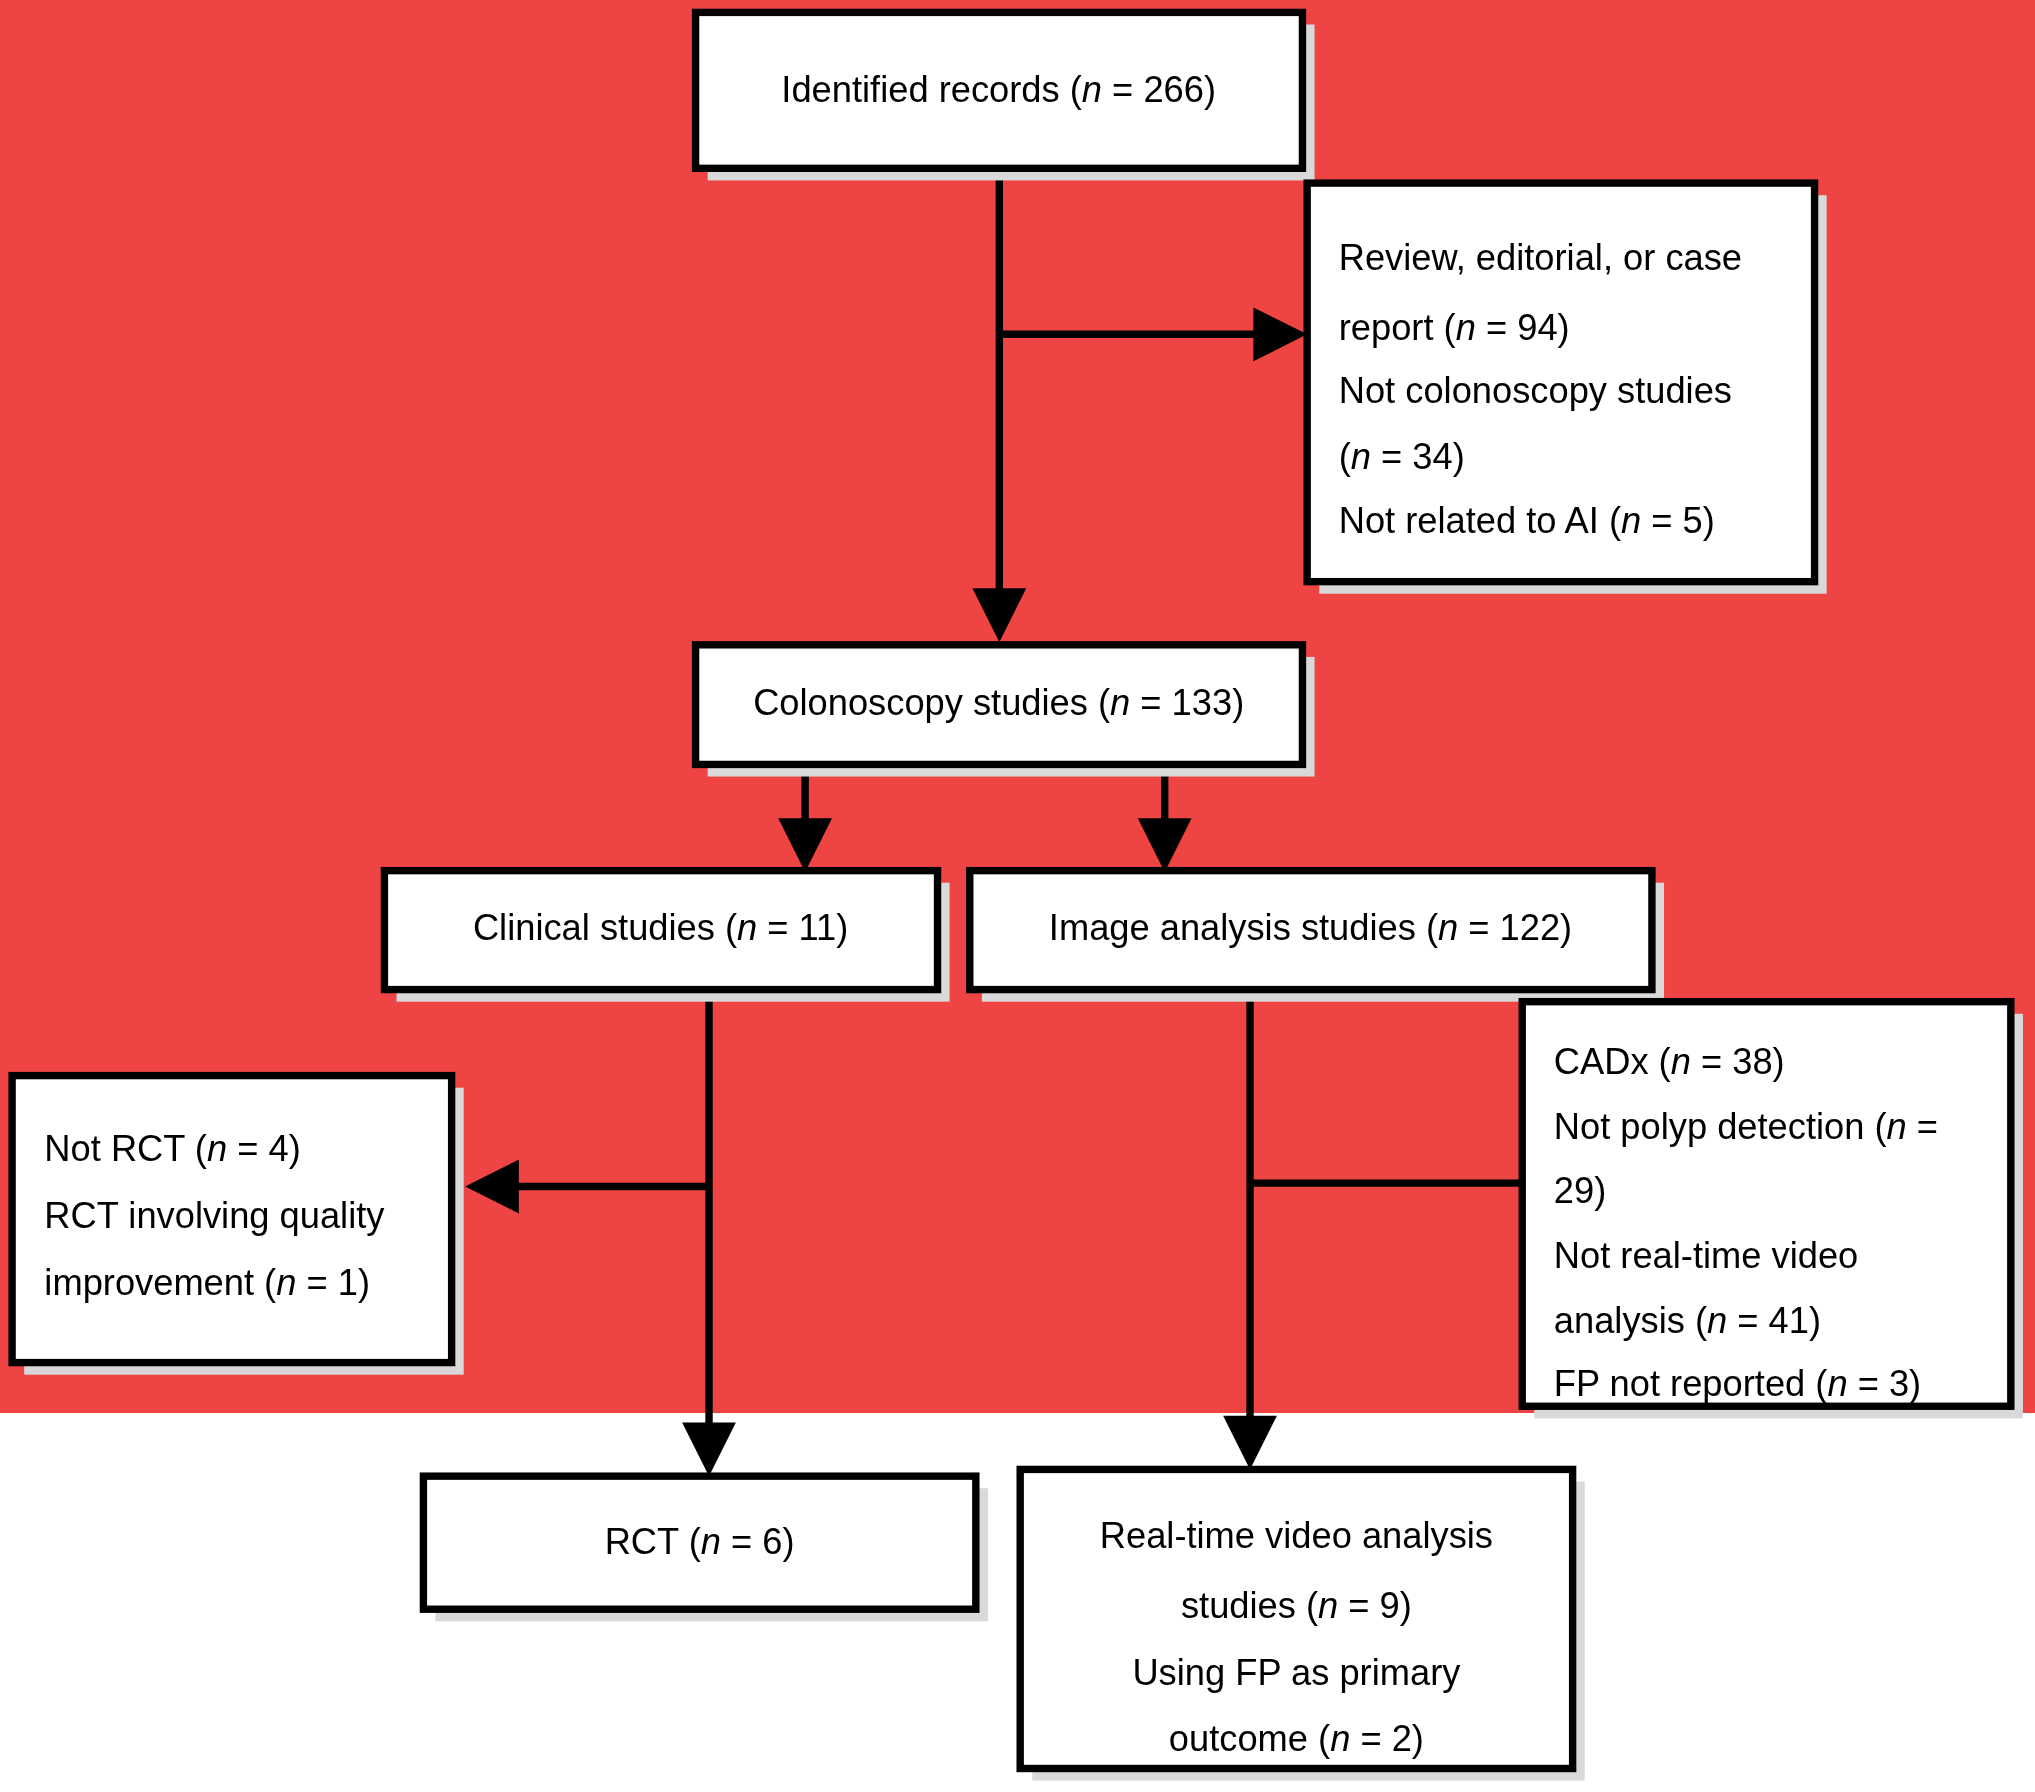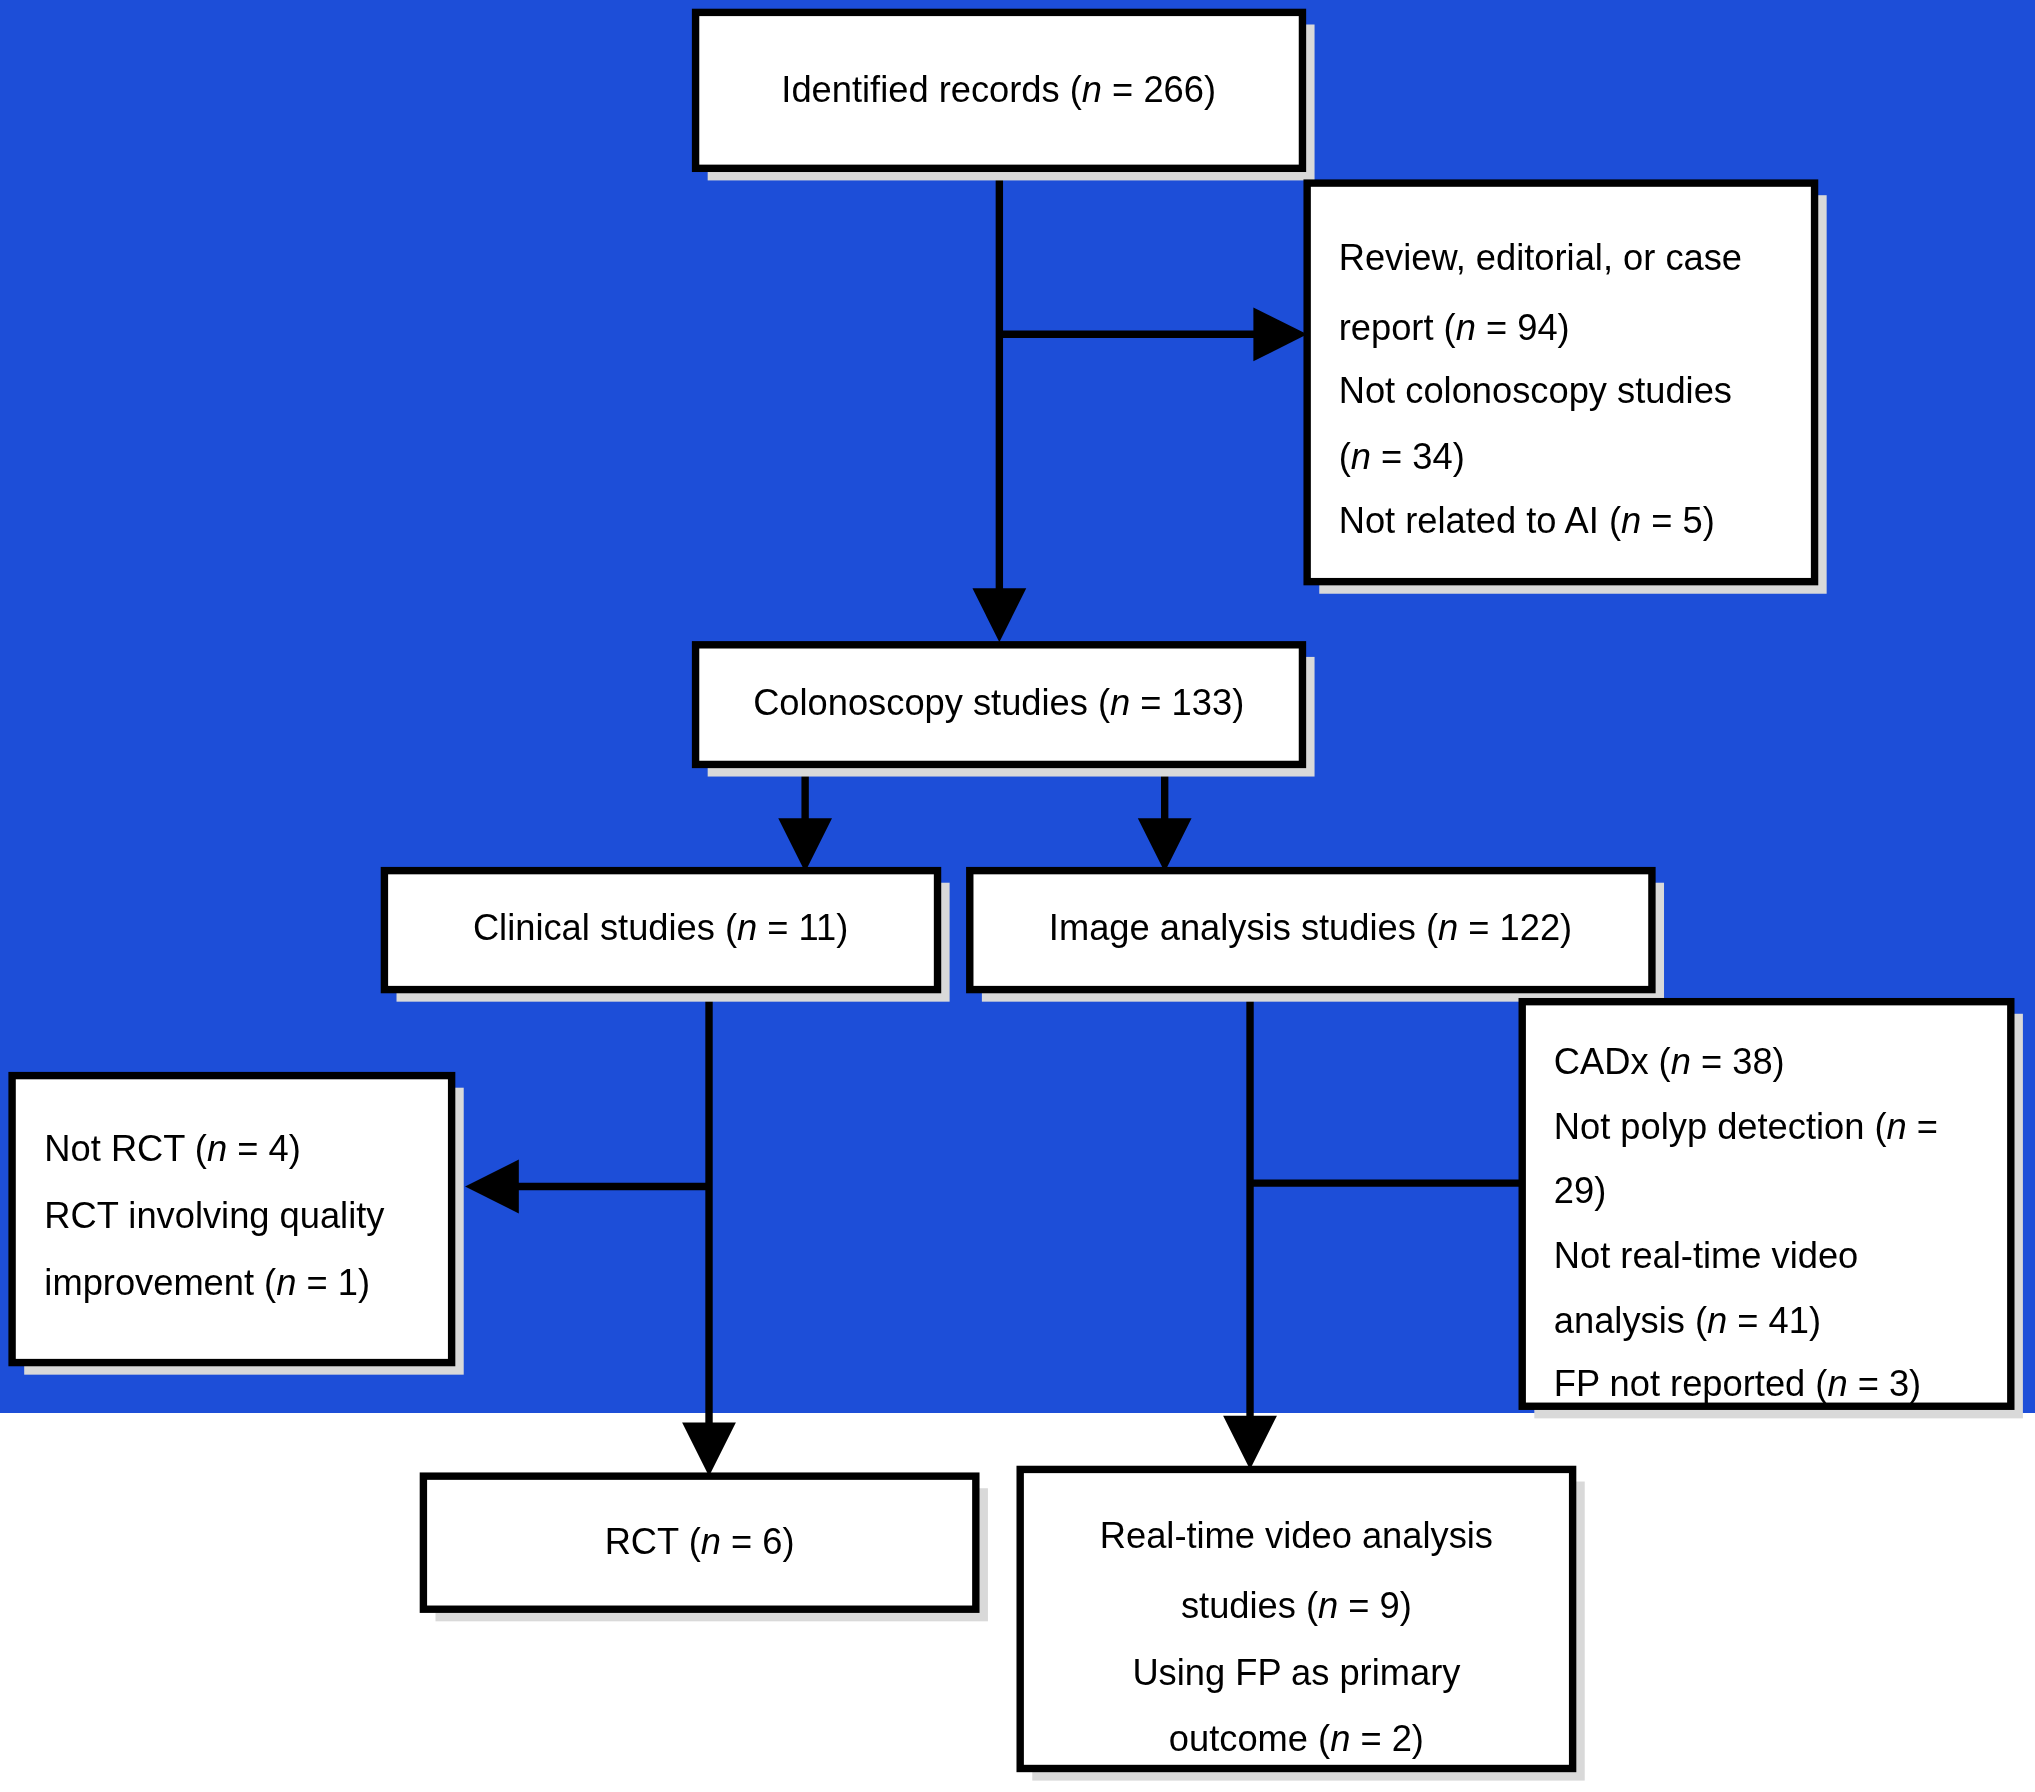--- a/index.html
+++ b/index.html
@@ -10,21 +10,21 @@
   body {
     width: 2035px;
     height: 1793px;
     font-family: "Liberation Sans", sans-serif;
     overflow: hidden;
   }
   #flow-root {
     position: relative;
     width: 2035px;
     height: 1413px;
-    background: #1d4ed8;
+    background: #ef4444;
   }
   svg.flow-canvas {
     position: absolute;
     left: 0;
     top: 0;
     width: 2035px;
     height: 1793px;
     display: block;
   }
   .node-box {

